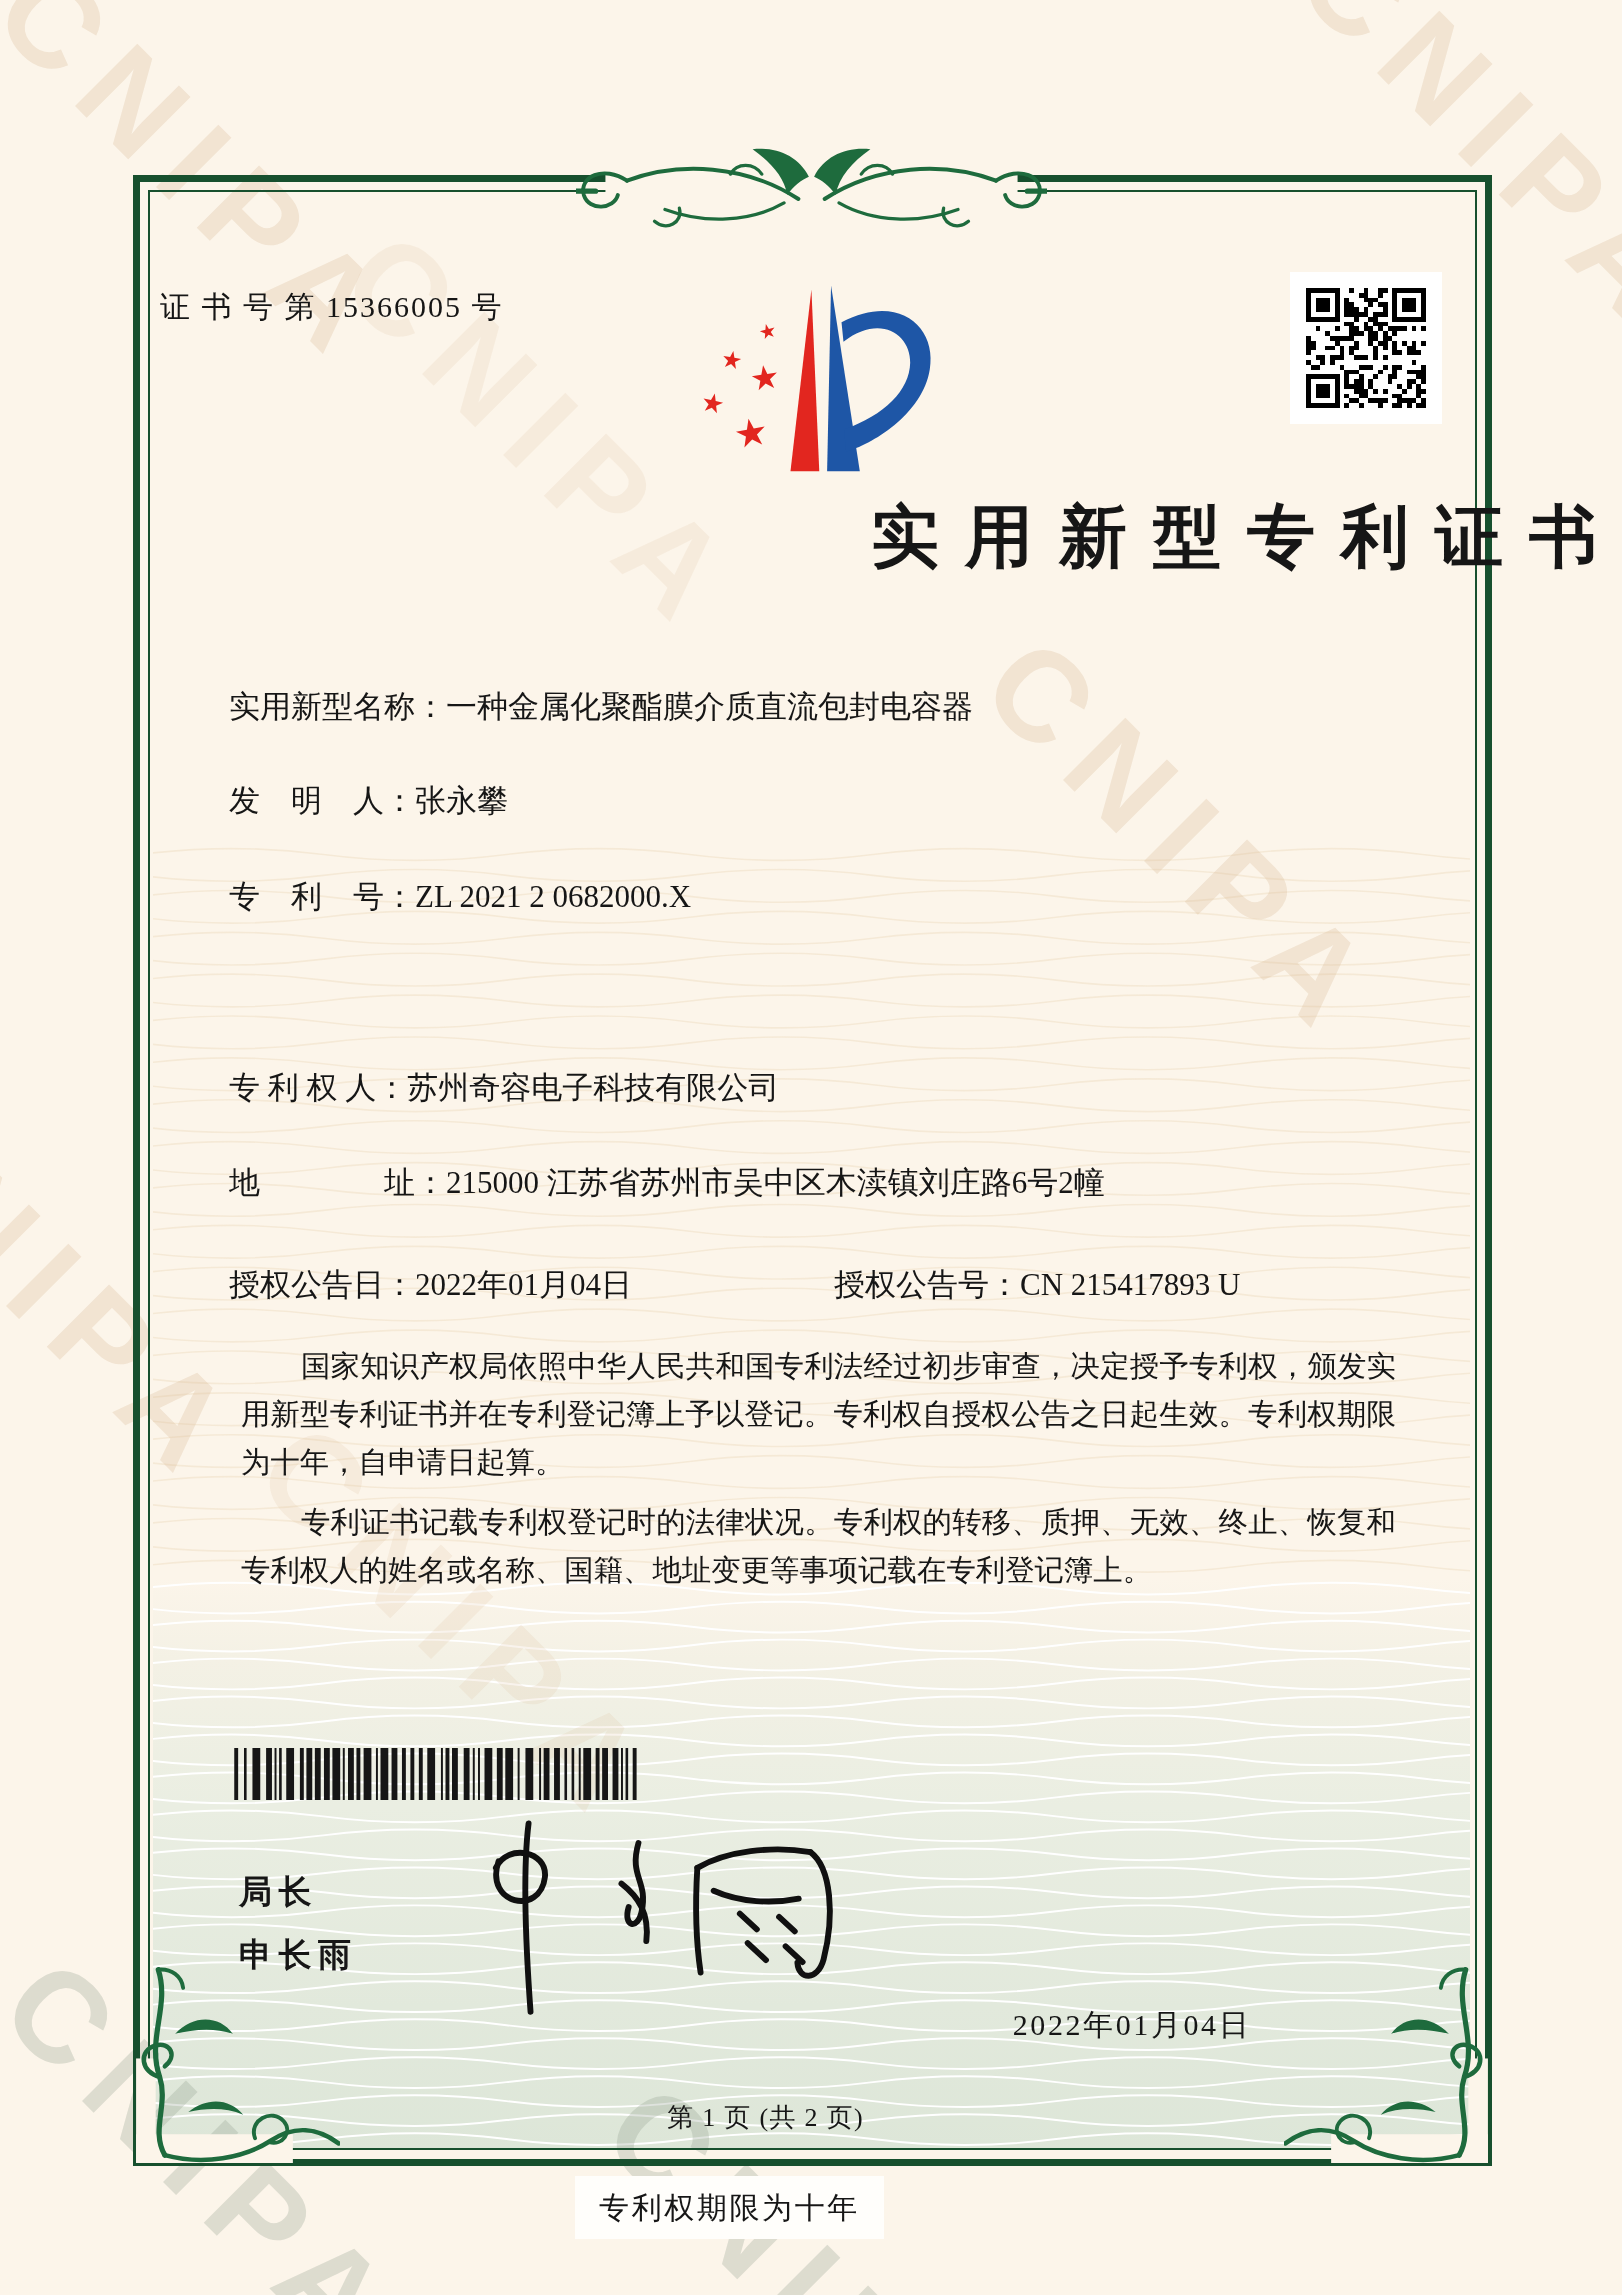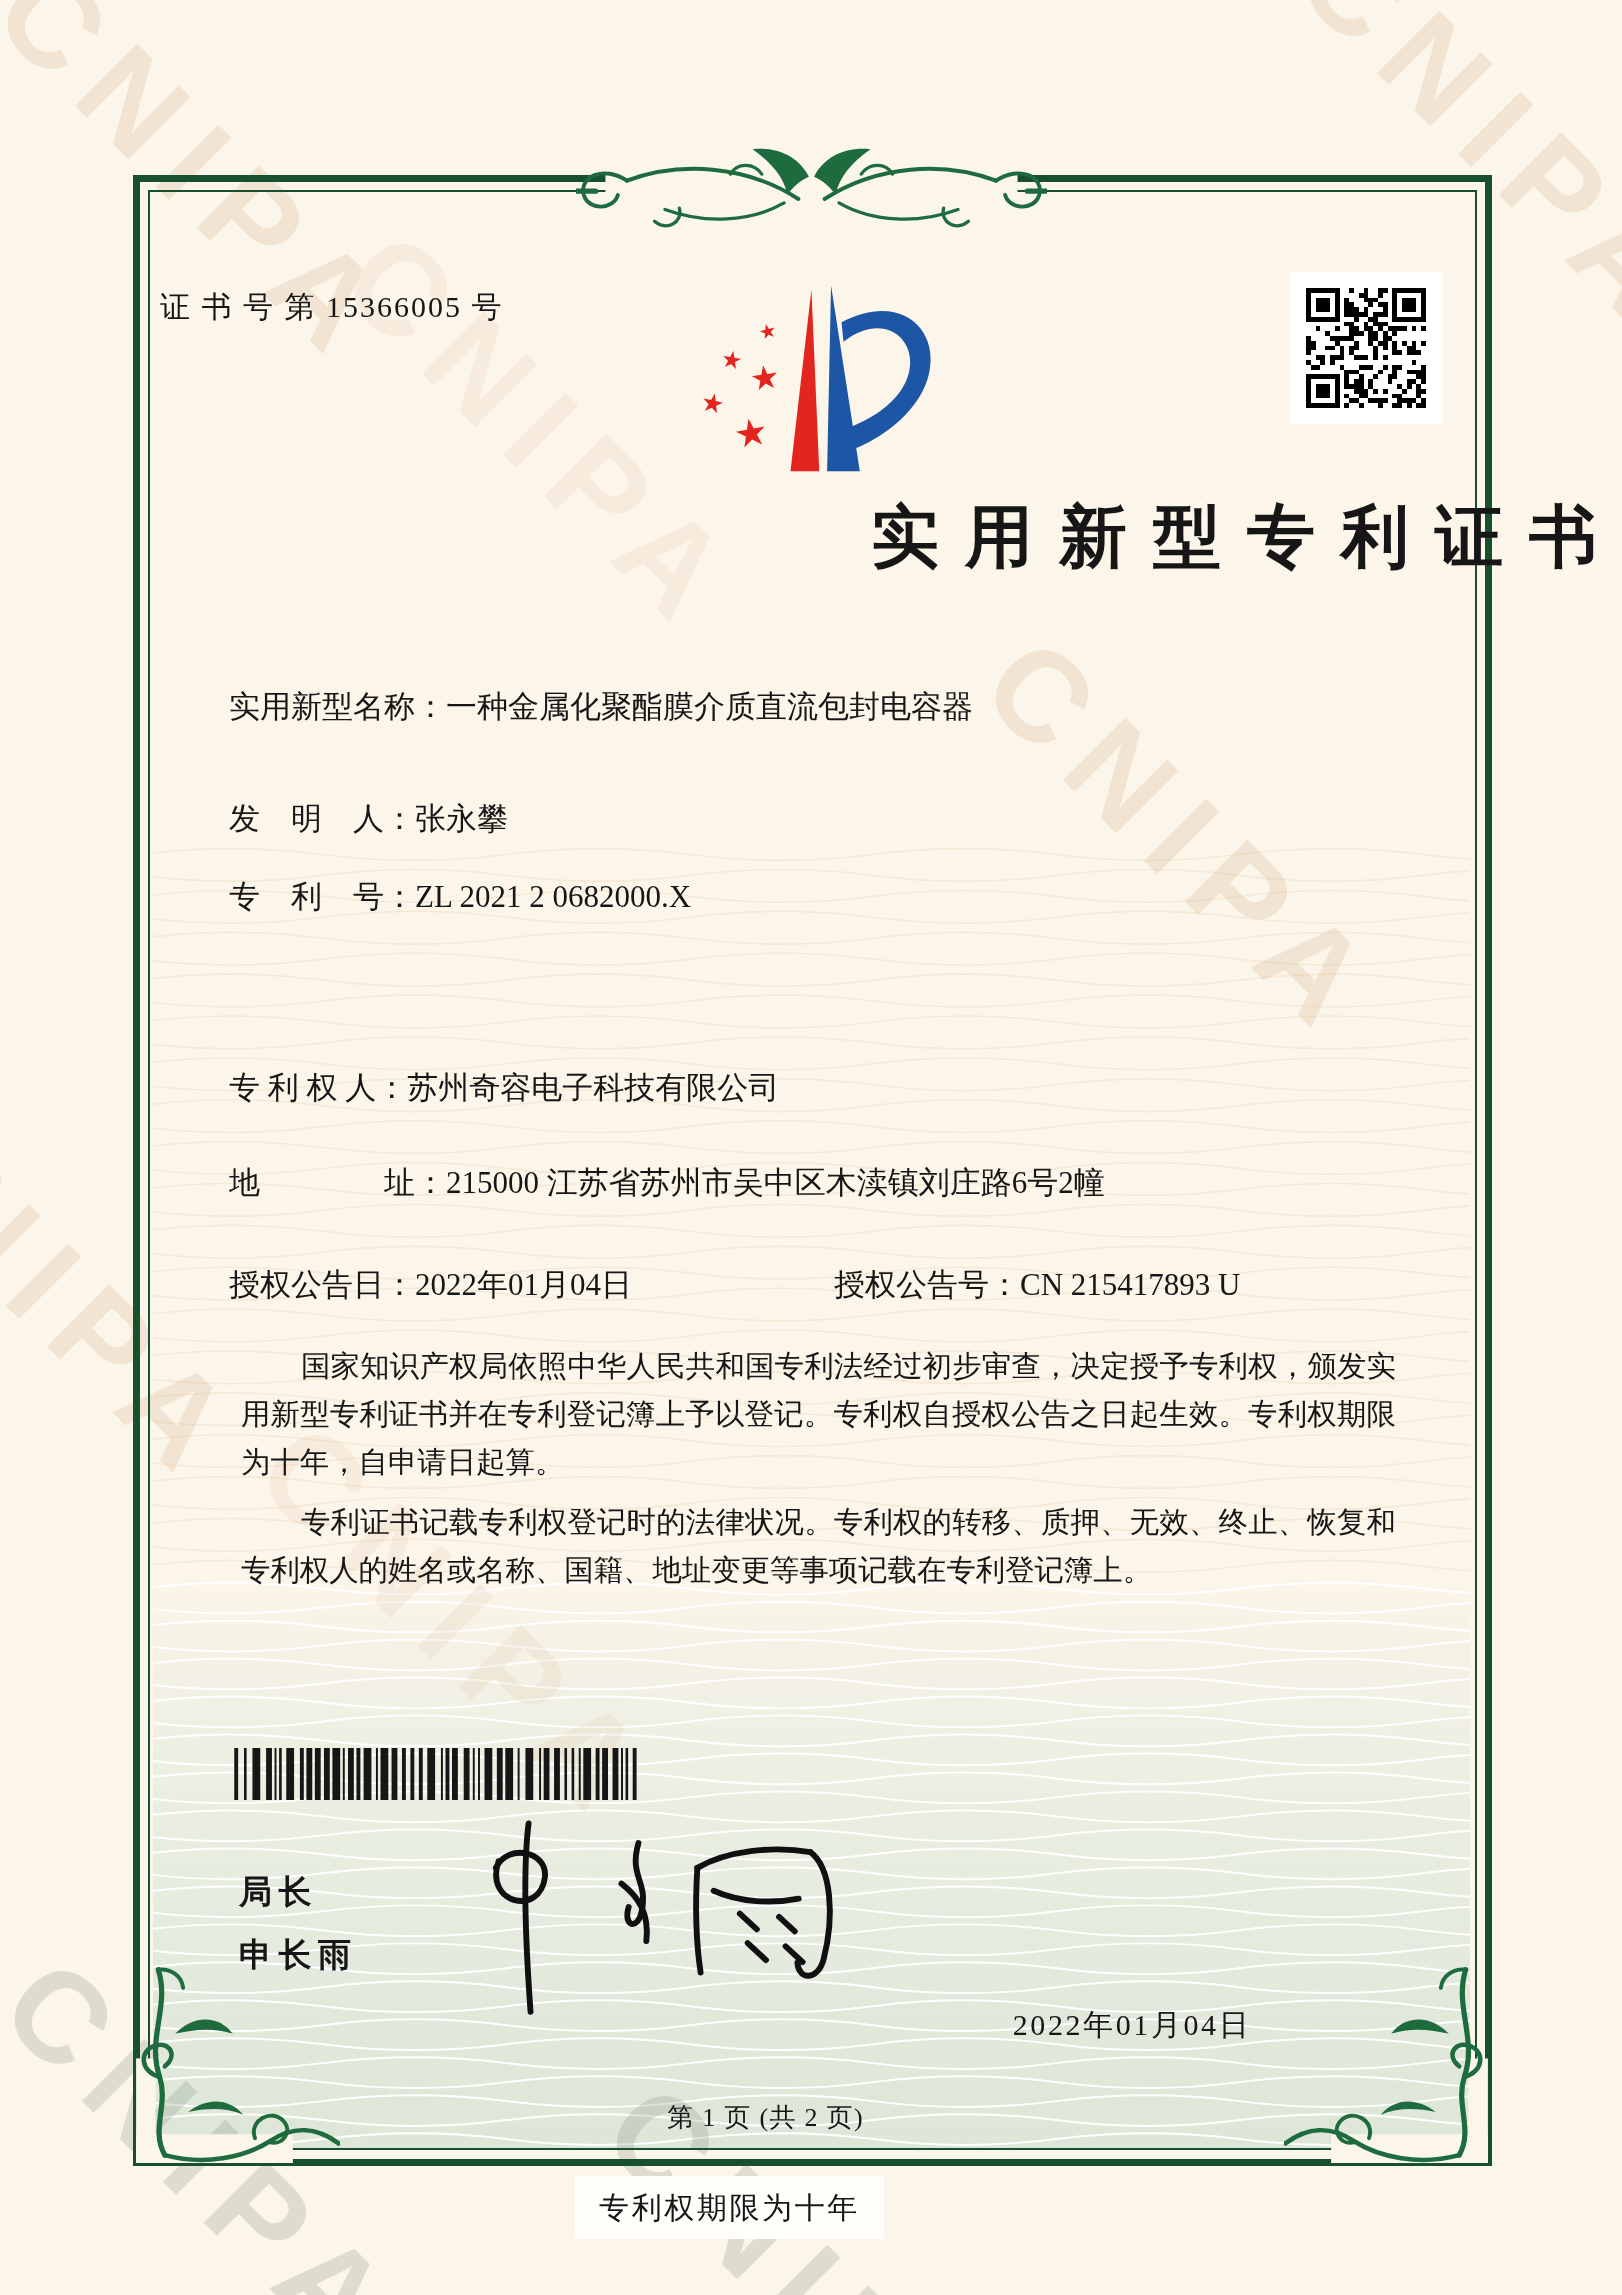--- a/index.html
+++ b/index.html
@@ -504,21 +504,21 @@
         <rect x="24" y="23" width="1" height="1" fill="#000"></rect>
         <rect x="24" y="24" width="1" height="1" fill="#000"></rect>
       </svg>
   </div>
 
   <div id="title">实用新型专利证书</div>
 
   <div class="field" style="top:686px;">
     <span class="flabel">实用新型名称：</span><span>一种金属化聚酯膜介质直流包封电容器</span>
   </div>
-  <div class="field" style="top:780px;margin-top:18px;">
+  <div class="field" style="top:780px;">
     <span class="flabel">发　明　人：</span><span>张永攀</span>
   </div>
   <div class="field" style="top:876px;">
     <span class="flabel">专　利　号：</span><span>ZL 2021 2 0682000.X</span>
   </div>
   <div class="field" style="top:1067px;">
     <span class="flabel">专 利 权 人：</span><span>苏州奇容电子科技有限公司</span>
   </div>
   <div class="field" style="top:1162px;">
     <span class="flabel">地　　　　址：</span><span>215000 江苏省苏州市吴中区木渎镇刘庄路6号2幢</span>

